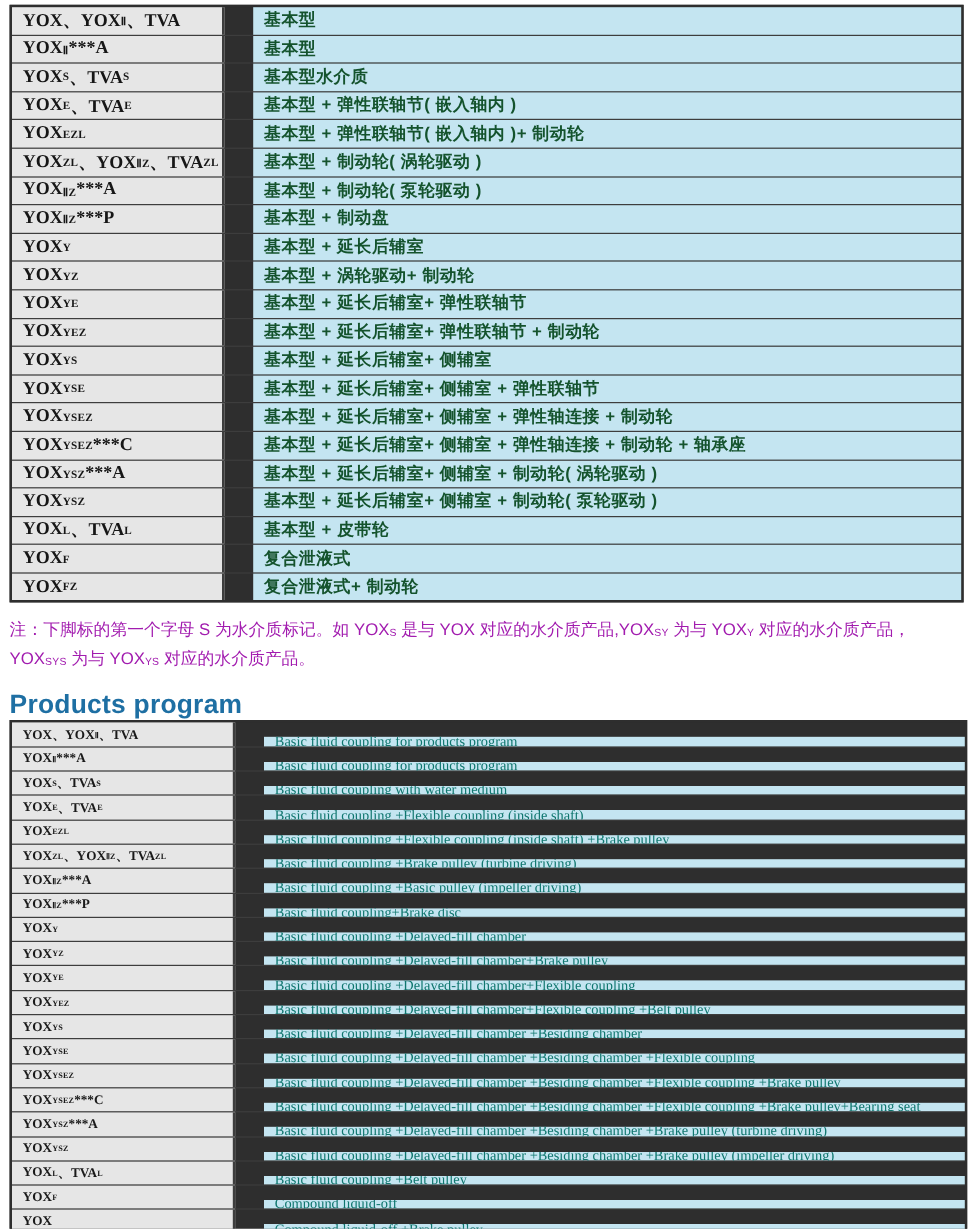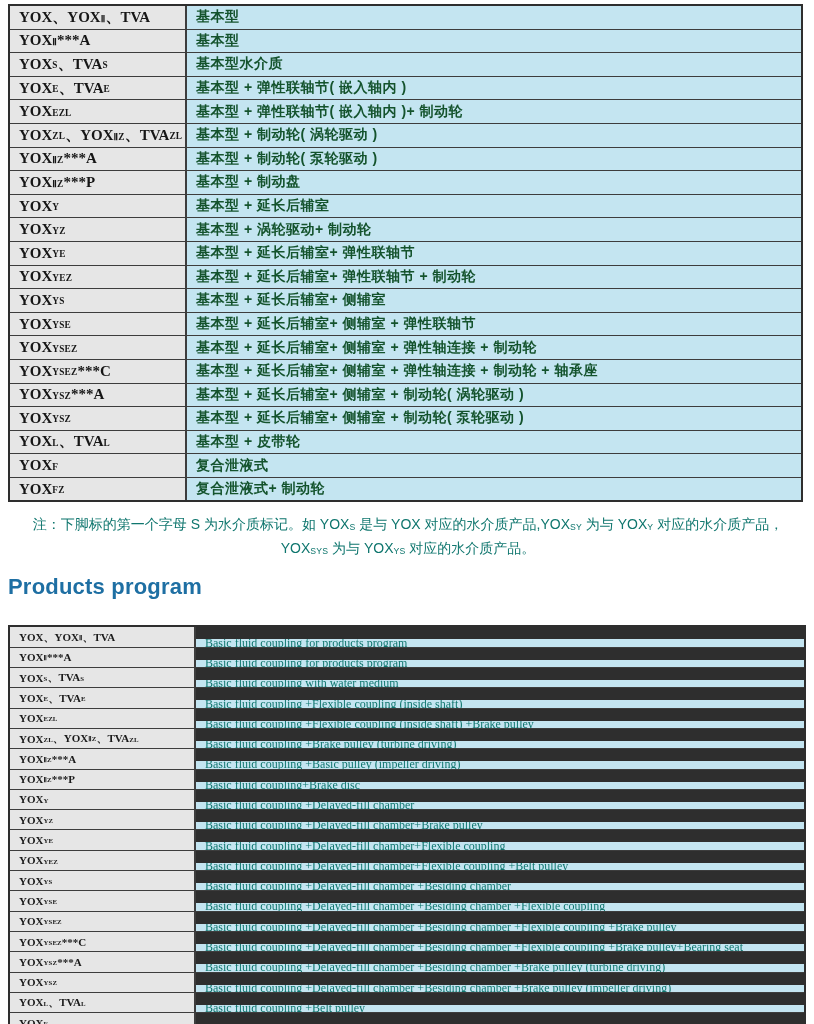--- a/index.html
+++ b/index.html
@@ -16,20 +16,21 @@
   
   .table {
     box-sizing: border-box;
     border: 2px solid #2e2e2e;
     background: #2e2e2e;
     margin-left: 8px;
   }
   .row {
     display: flex;
     border-bottom: 1px solid #3d3d3d;
+    gap: 24px;
   }
   .row:last-child { border-bottom: none; }
   .cell {
     display: flex;
     align-items: center;
     box-sizing: border-box;
     overflow: hidden;
     white-space: nowrap;
   }
   .cell.model {
@@ -59,28 +60,27 @@
     font-size: 14px;
     color: #14532d;
     letter-spacing: 0.5px;
   }
 
   
   .note {
     margin: 11px 6px 0 8px;
     font-size: 14px;
     line-height: 22px;
-    color: #0f766e;
-    text-align: center;
+    color: #a21caf;
   }
   .note p { margin: 0; }
 
   
   .heading {
-    margin: 13px 0 25px 8px;
+    margin: 13px 0 0 8px;
     font-size: 22px;
     font-weight: bold;
     color: var(--heading-color, #1e6fa3);
     letter-spacing: 0.2px;
   }
 
   
   .table-en { width: 798px; }
   .table-en .row { height: 19.3px; }
   .table-en .cell.model {

